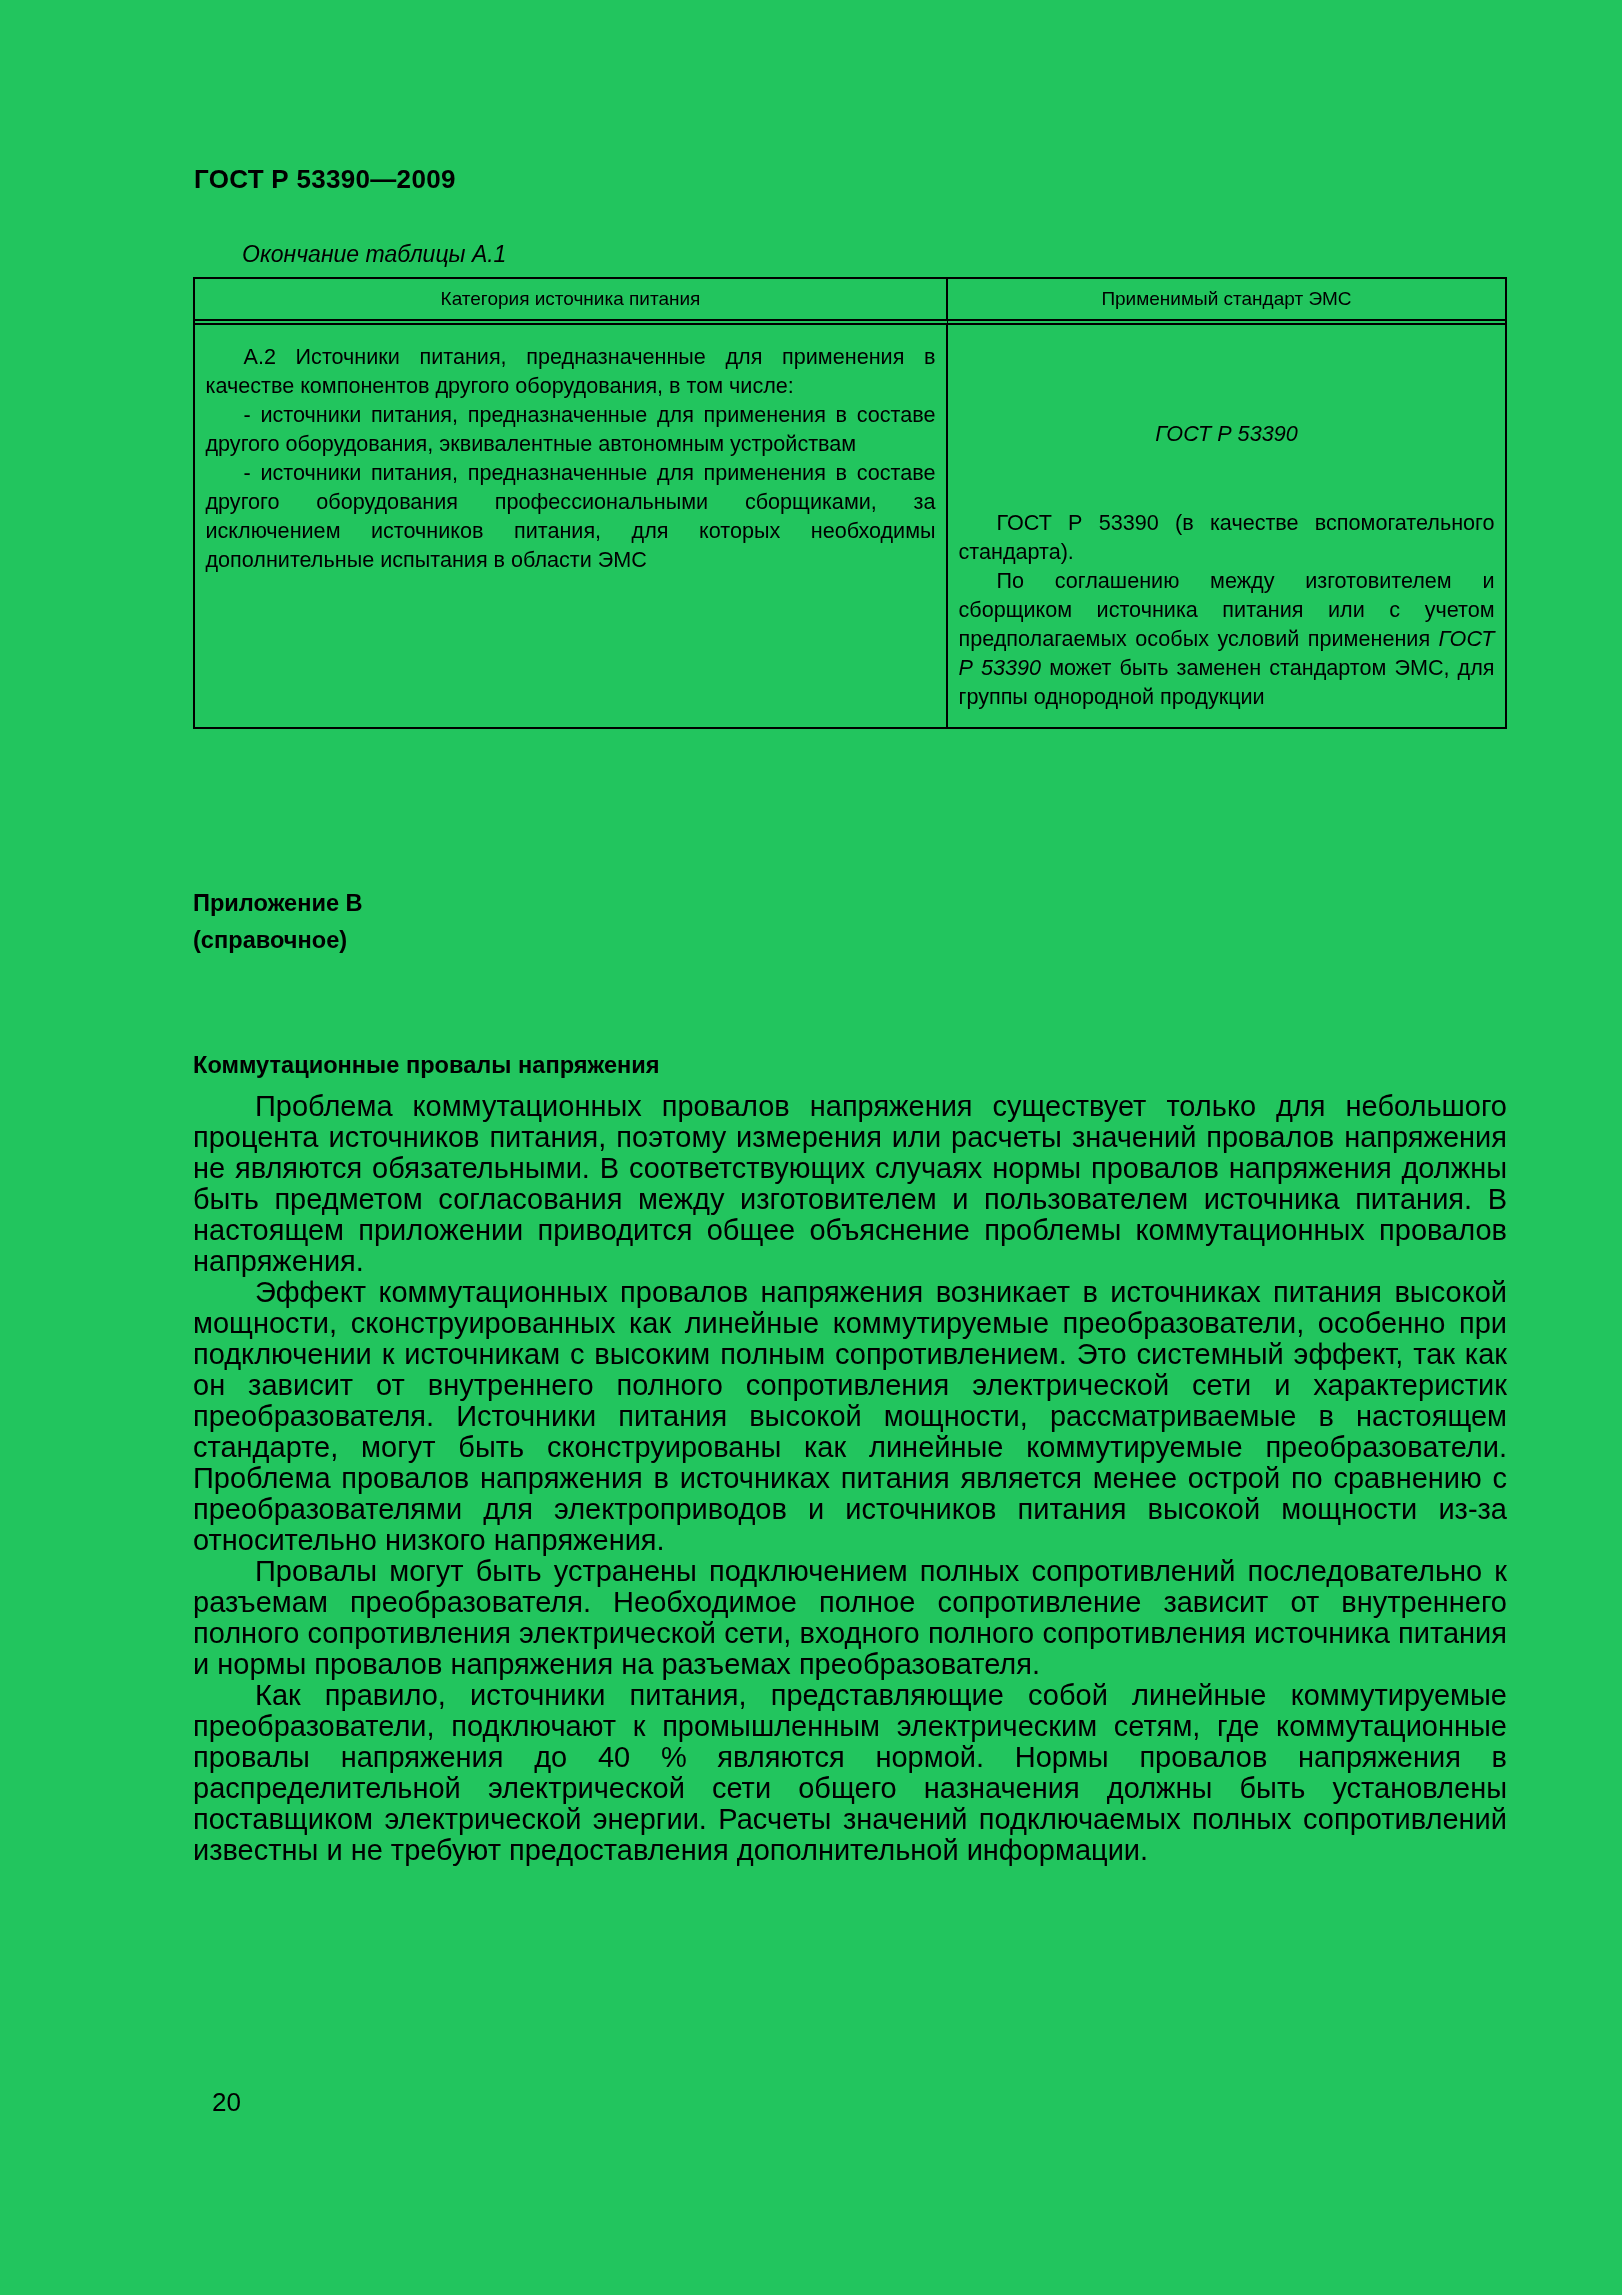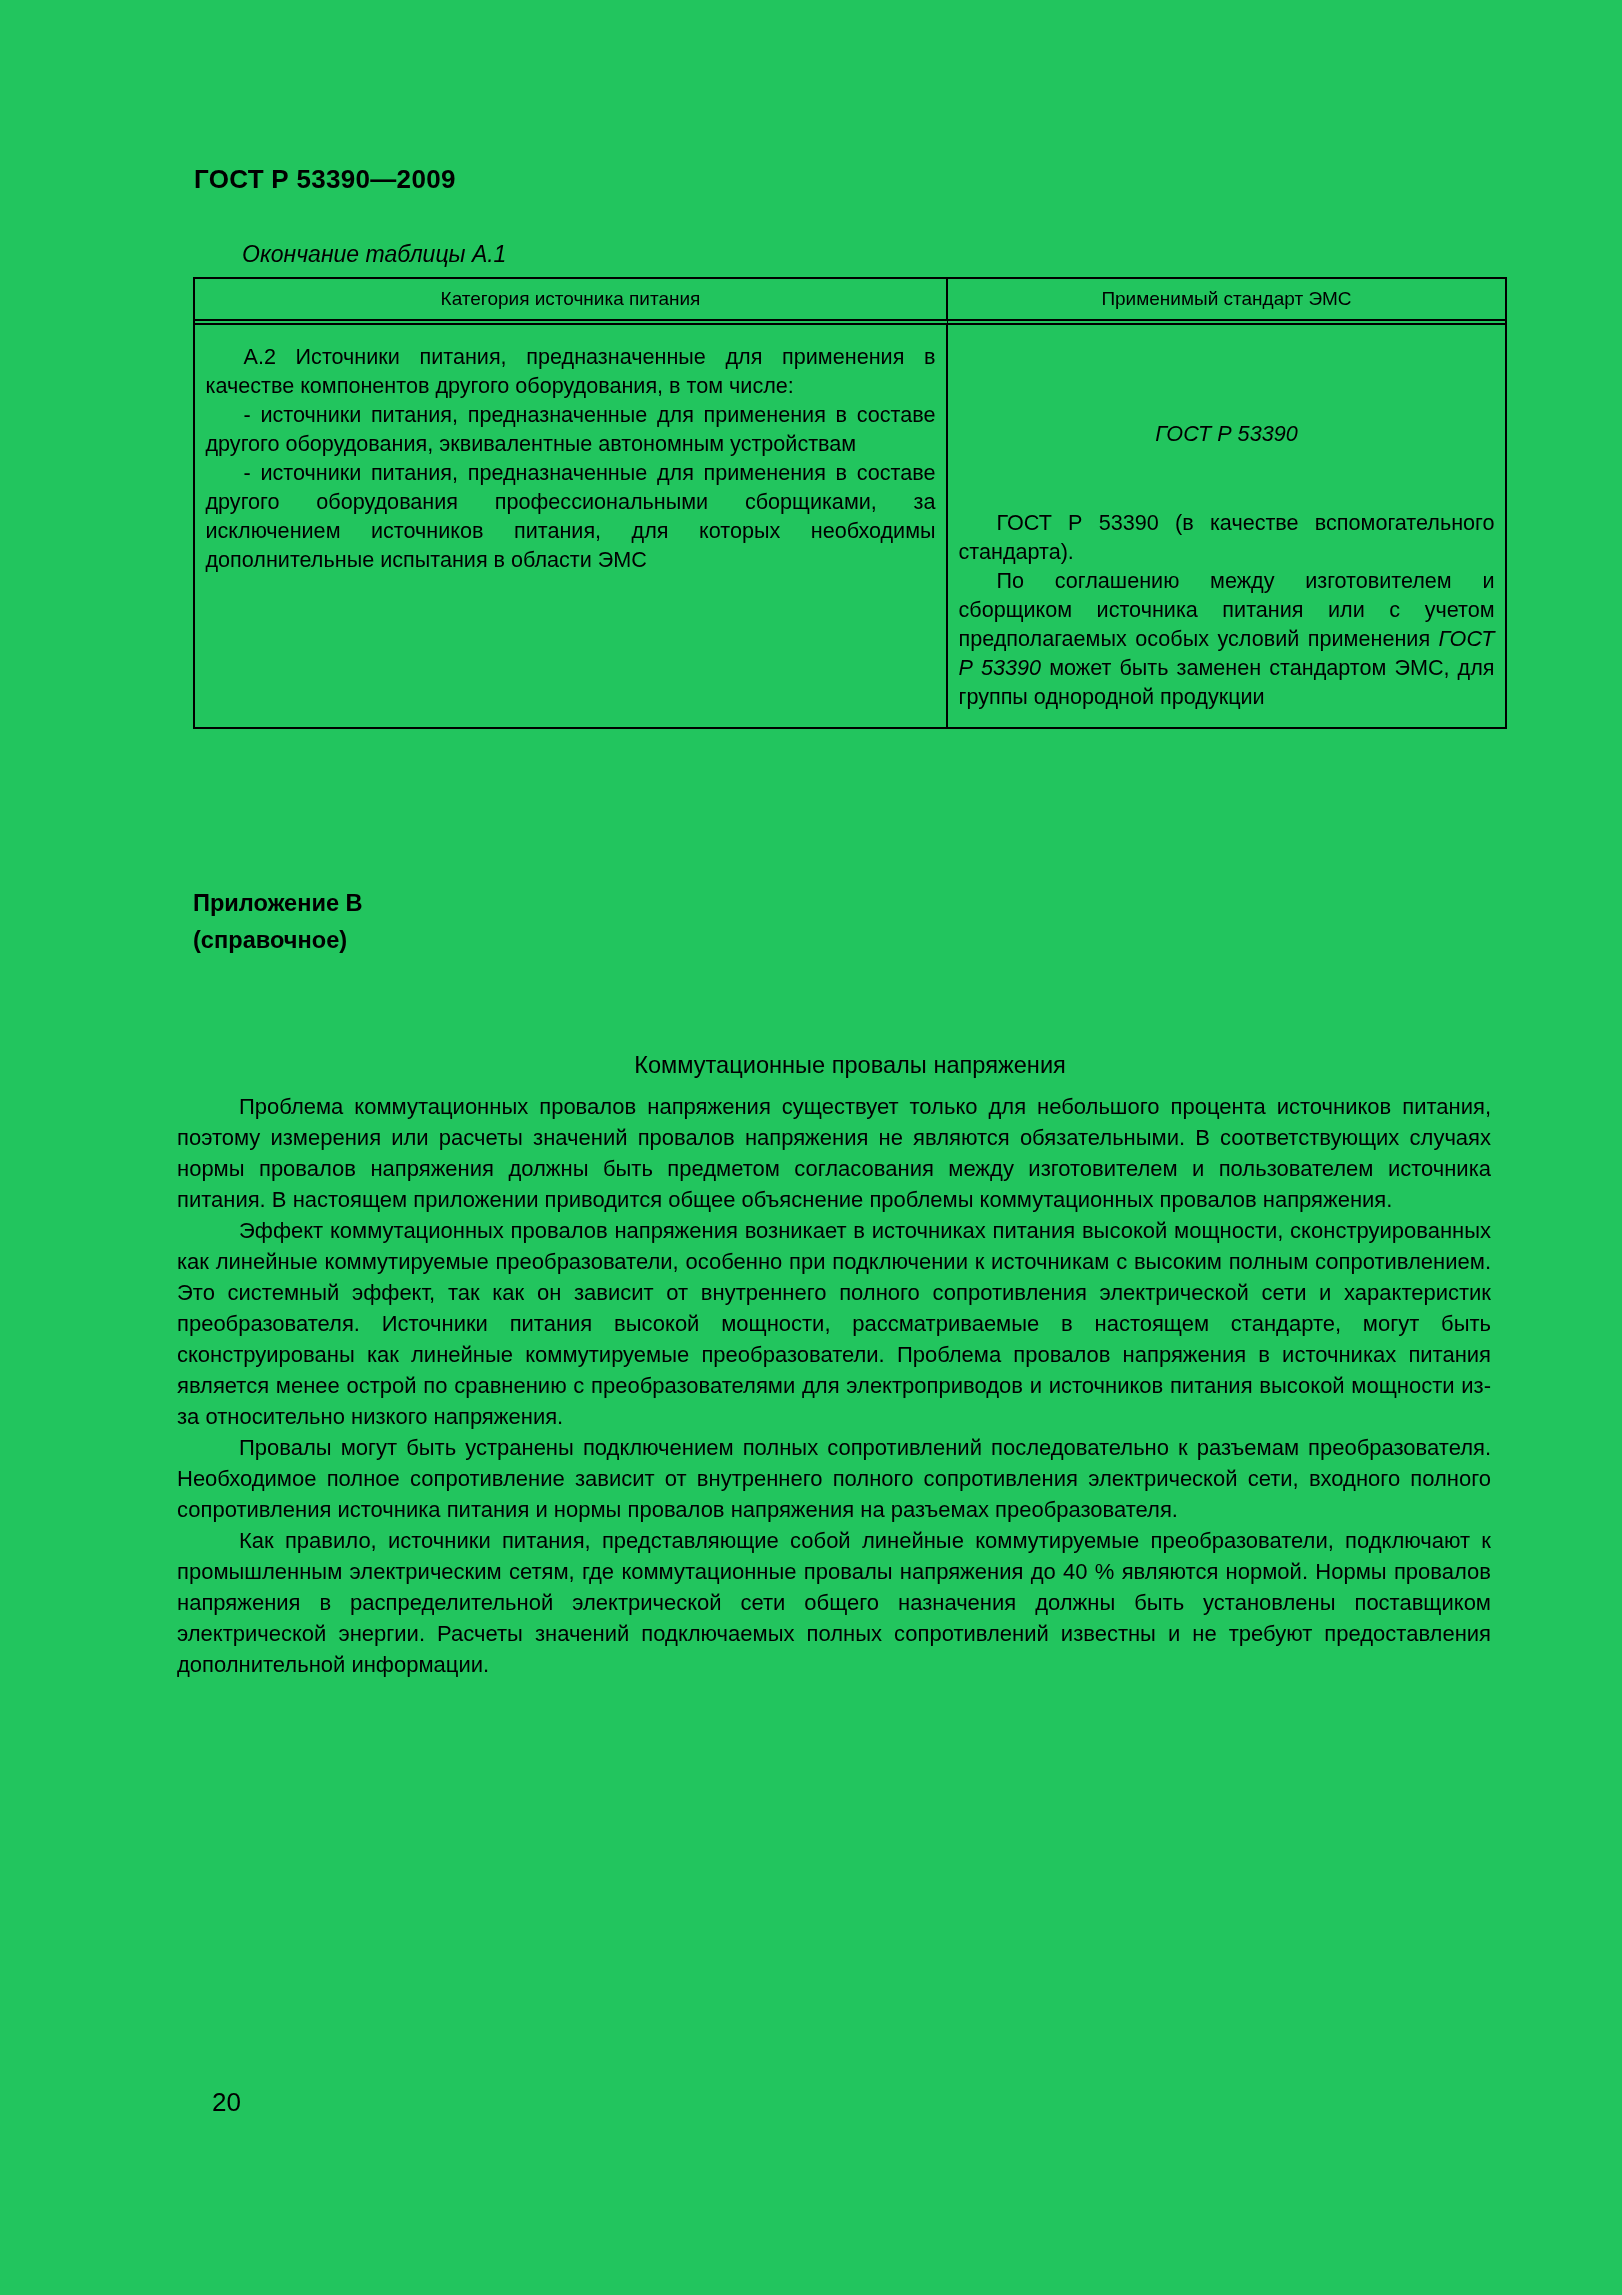--- a/index.html
+++ b/index.html
@@ -64,29 +64,28 @@
     left: 193px; top: 885px;
     width: 1314px;
     text-align: left;
     font-size: 23.6px; font-weight: bold;
     line-height: 37px;
   }
   .section-title {
     position: absolute;
     left: 193px; top: 1052px;
     width: 1314px;
-    text-align: center;
-    font-size: 23.6px; font-weight: normal;
+    font-size: 23.6px; font-weight: bold;
   }
 
   .body-text {
     position: absolute;
-    left: 177px; top: 1091px;
+    left: 193px; top: 1091px;
     width: 1314px;
-    font-size: 22px;
+    font-size: 29px;
     line-height: 31px;
     text-align: justify;
   }
   .body-text p { text-indent: 62px; }
 
   .page-number {
     position: absolute;
     left: 212px; top: 2087px;
     font-size: 26px;
   }

